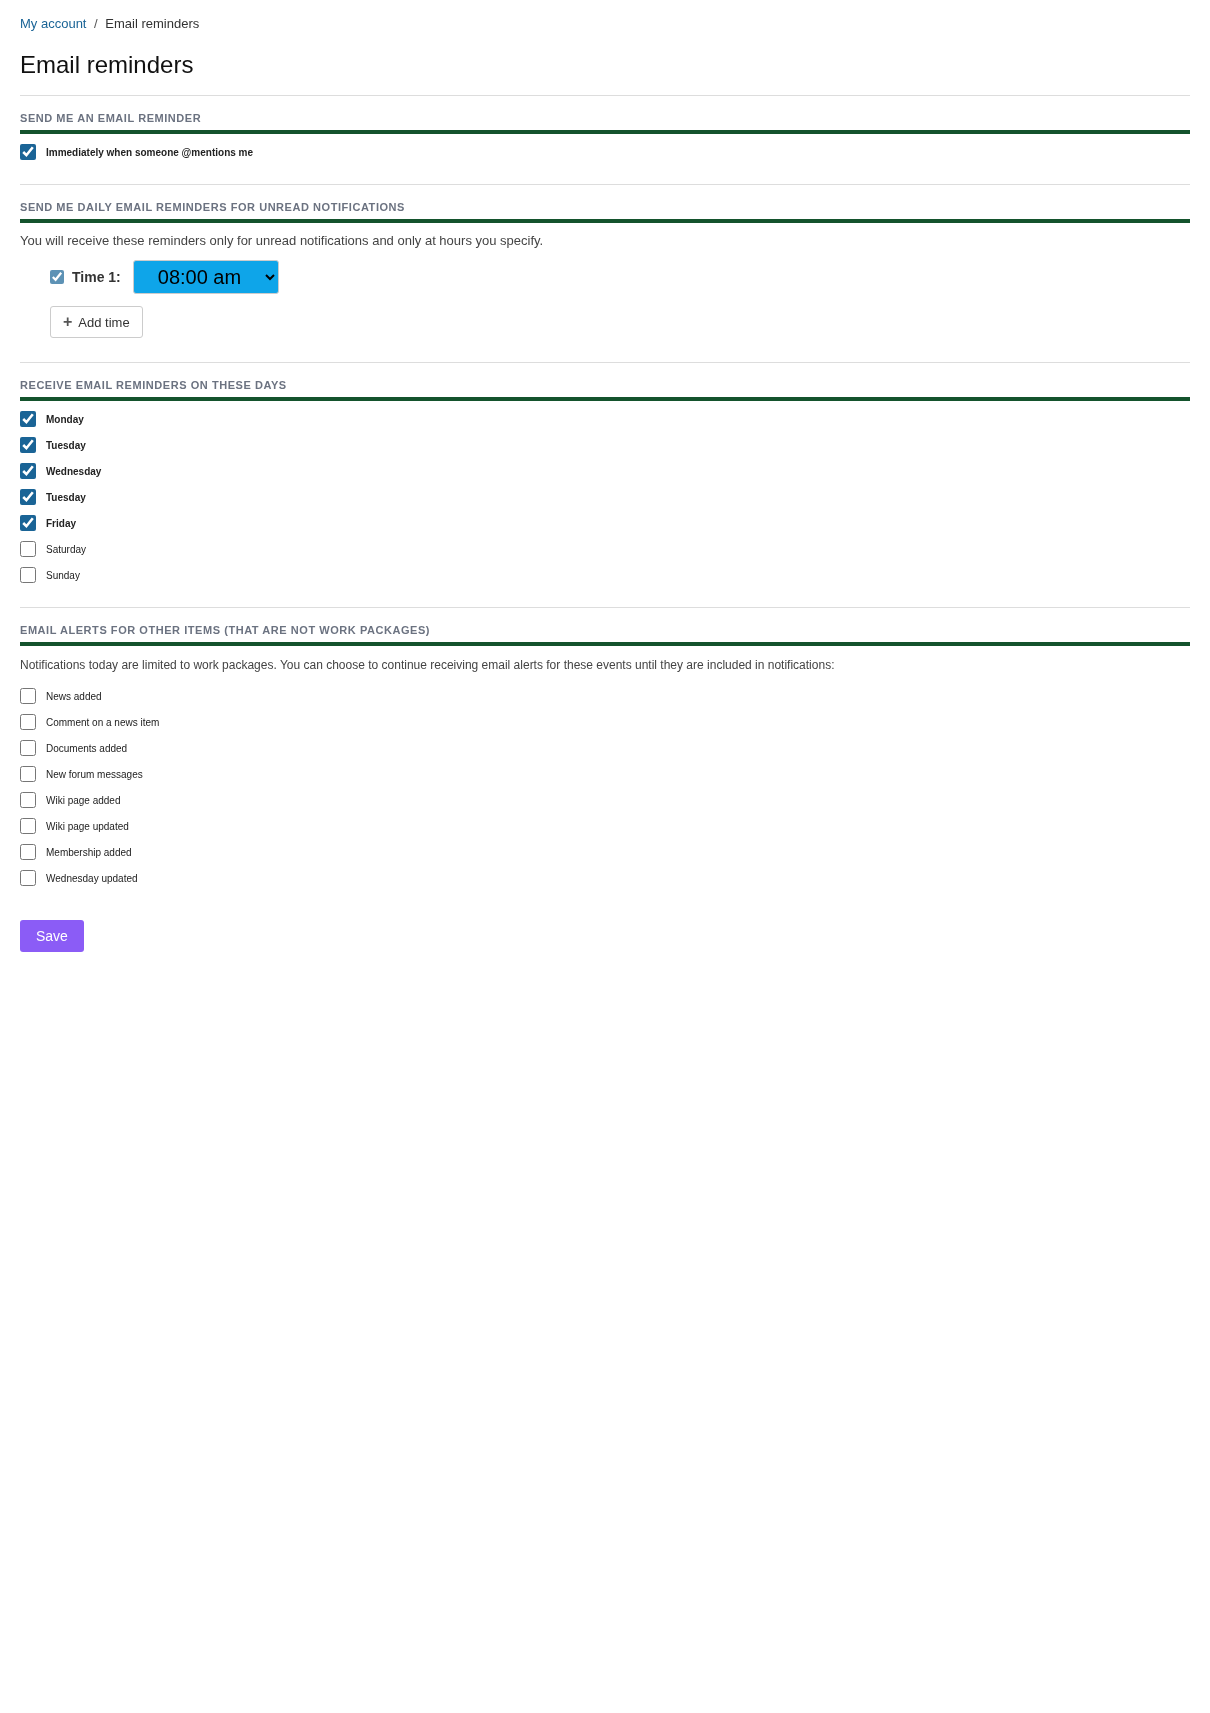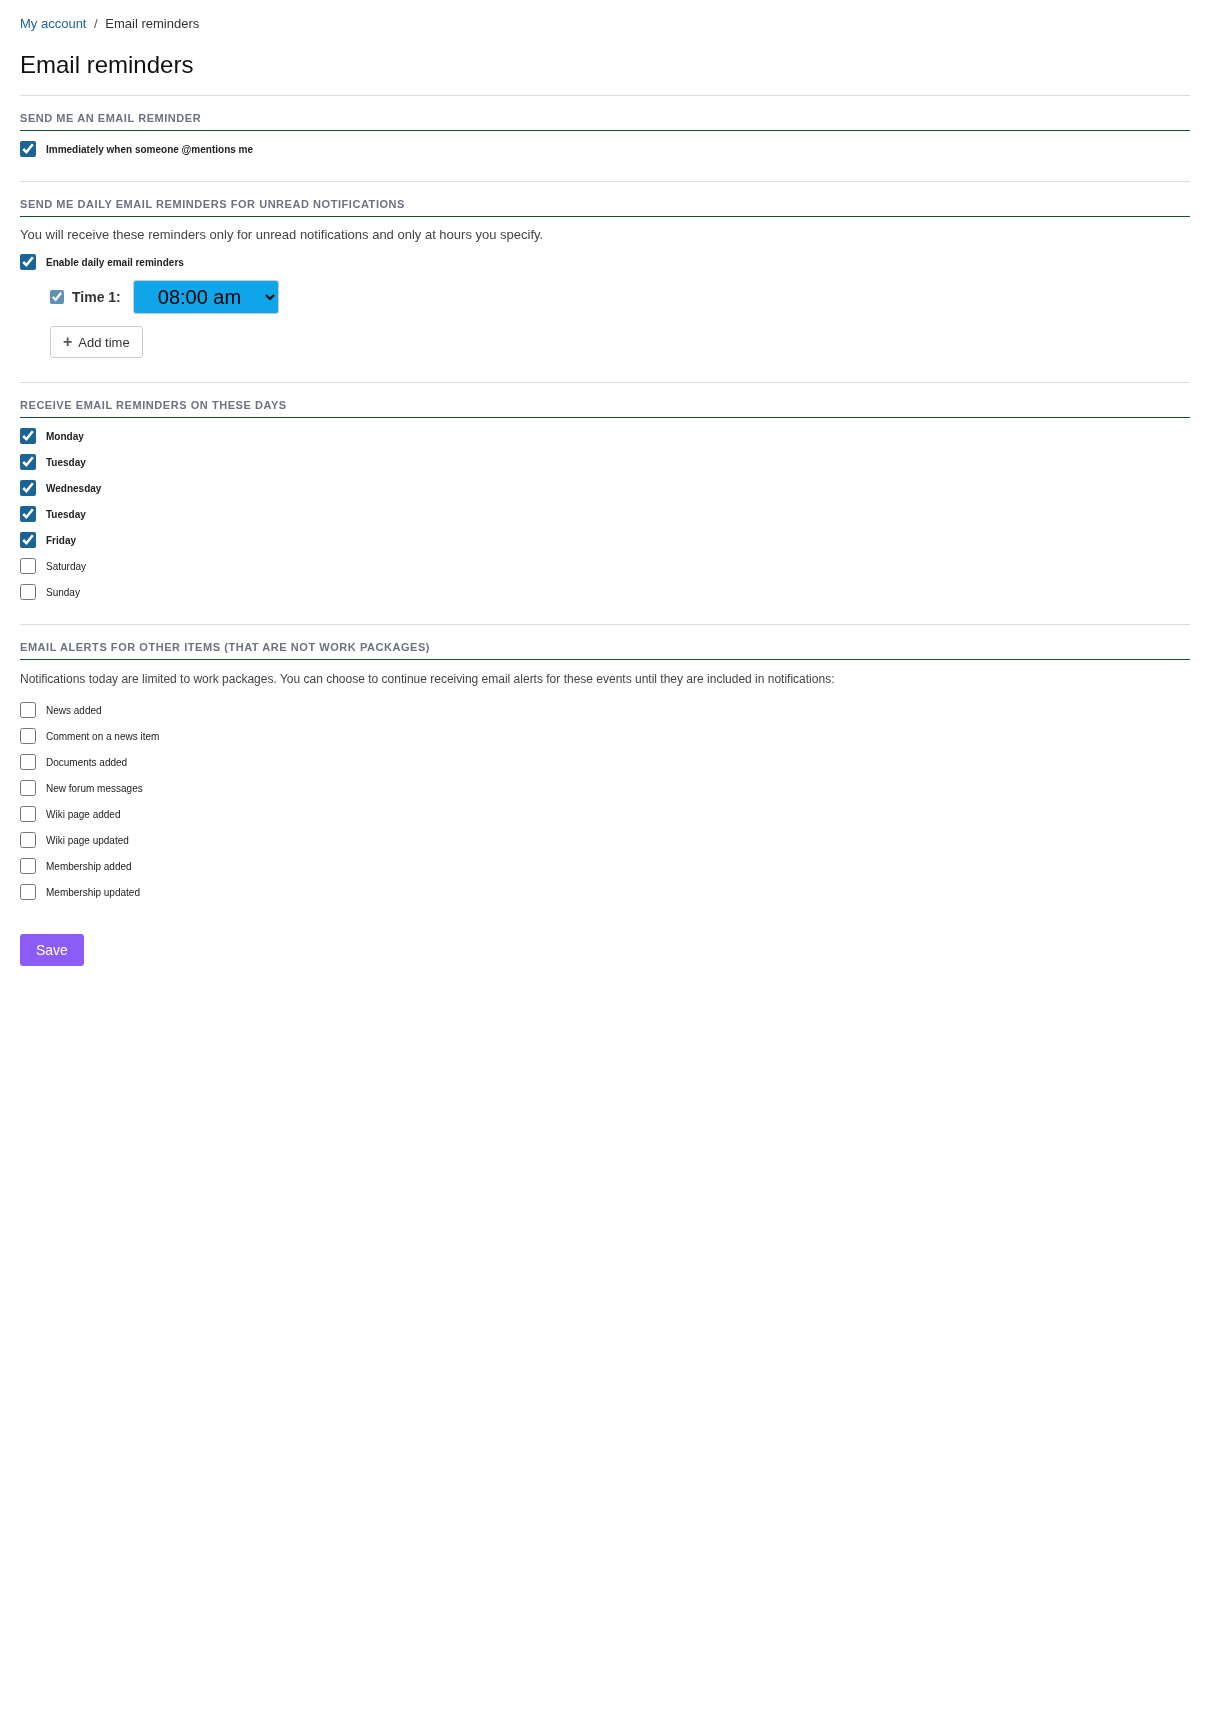--- a/index.html
+++ b/index.html
@@ -43,21 +43,21 @@
     }
 
     .section-heading {
       font-size: 11px;
       font-weight: 600;
       color: #6b7280;
       text-transform: uppercase;
       letter-spacing: 0.05em;
       margin-bottom: 10px;
       padding-bottom: 6px;
-      border-bottom: 1px solid #14532d;
+      border-bottom: 4px solid #14532d;
     }
 
     .section {
       margin-bottom: 24px;
     }
 
     .description-text {
       font-size: 13px;
       color: #444;
       margin-bottom: 12px;
@@ -180,24 +180,20 @@
   </div>
 </div>
 
 <hr class="divider">
 
 
 <div class="section">
   <div class="section-heading">SEND ME DAILY EMAIL REMINDERS FOR UNREAD NOTIFICATIONS</div>
   <p class="description-text">You will receive these reminders only for unread notifications and only at hours you specify.</p>
 
-  <div class="checkbox-row">
-    <input type="checkbox" id="enable-daily" checked="" style="">
-    <label for="enable-daily">Enable daily email reminders</label>
-  </div>
 
   <div class="time-row">
     <input type="checkbox" class="time-checkbox" id="time1-check" checked="" style="">
     <span class="time-label">Time 1:</span>
     <select class="time-select">
       <option value="08:00 am" selected="">08:00 am</option>
       <option value="06:00 am">06:00 am</option>
       <option value="07:00 am">07:00 am</option>
       <option value="09:00 am">09:00 am</option>
       <option value="10:00 am">10:00 am</option>
@@ -278,21 +274,21 @@
   <div class="checkbox-row normal-weight">
     <input type="checkbox" id="alert-wiki-updated" style="">
     <label for="alert-wiki-updated">Wiki page updated</label>
   </div>
   <div class="checkbox-row normal-weight">
     <input type="checkbox" id="alert-membership-added" style="">
     <label for="alert-membership-added">Membership added</label>
   </div>
   <div class="checkbox-row normal-weight">
     <input type="checkbox" id="alert-membership-updated" style="">
-    <label for="alert-membership-updated">Membership updated</label>
+    <label for="alert-membership-updated">Wednesday updated</label>
   </div>
 </div>
 
 
 <button class="save-btn">Save</button>
 
 
 
 
 </body></html>

